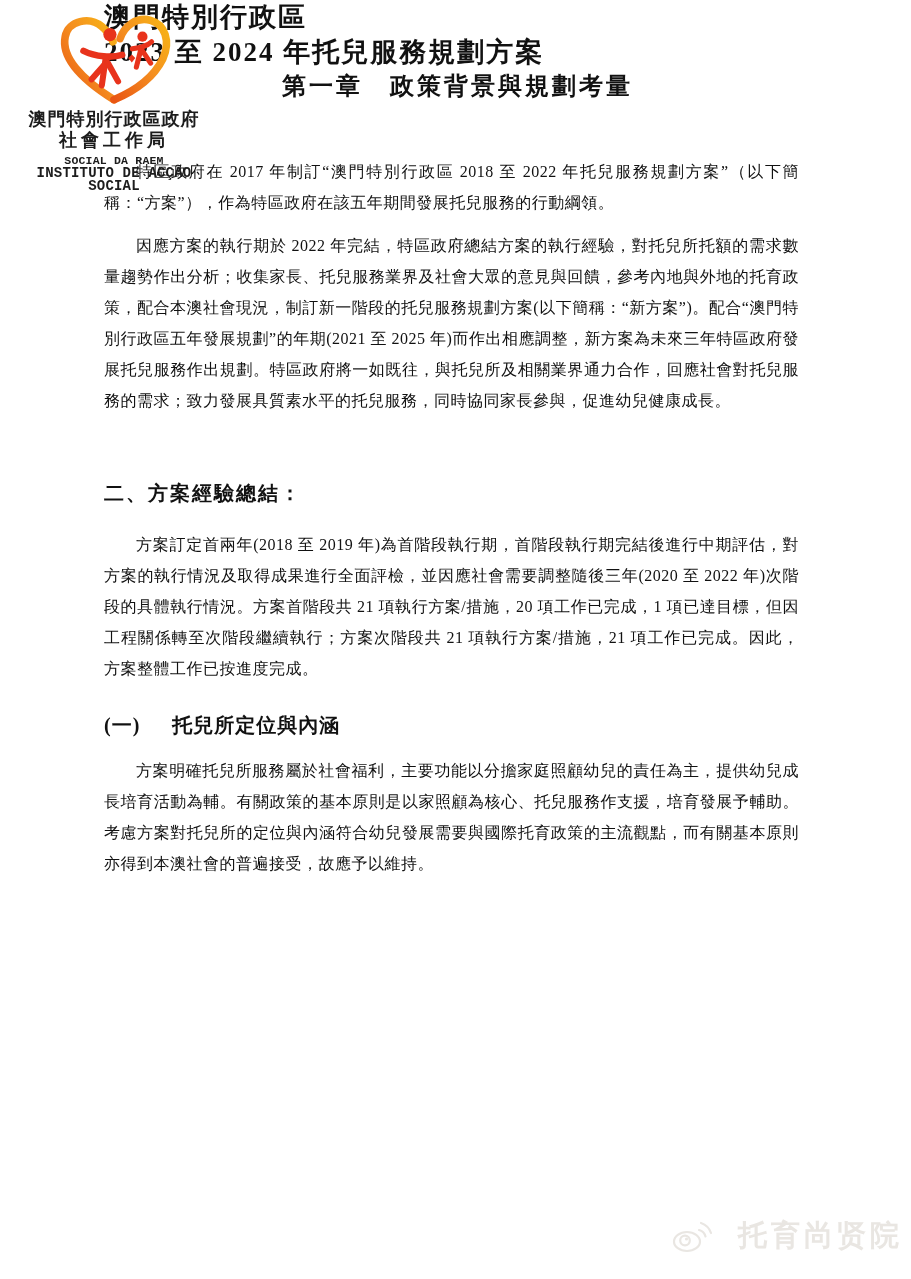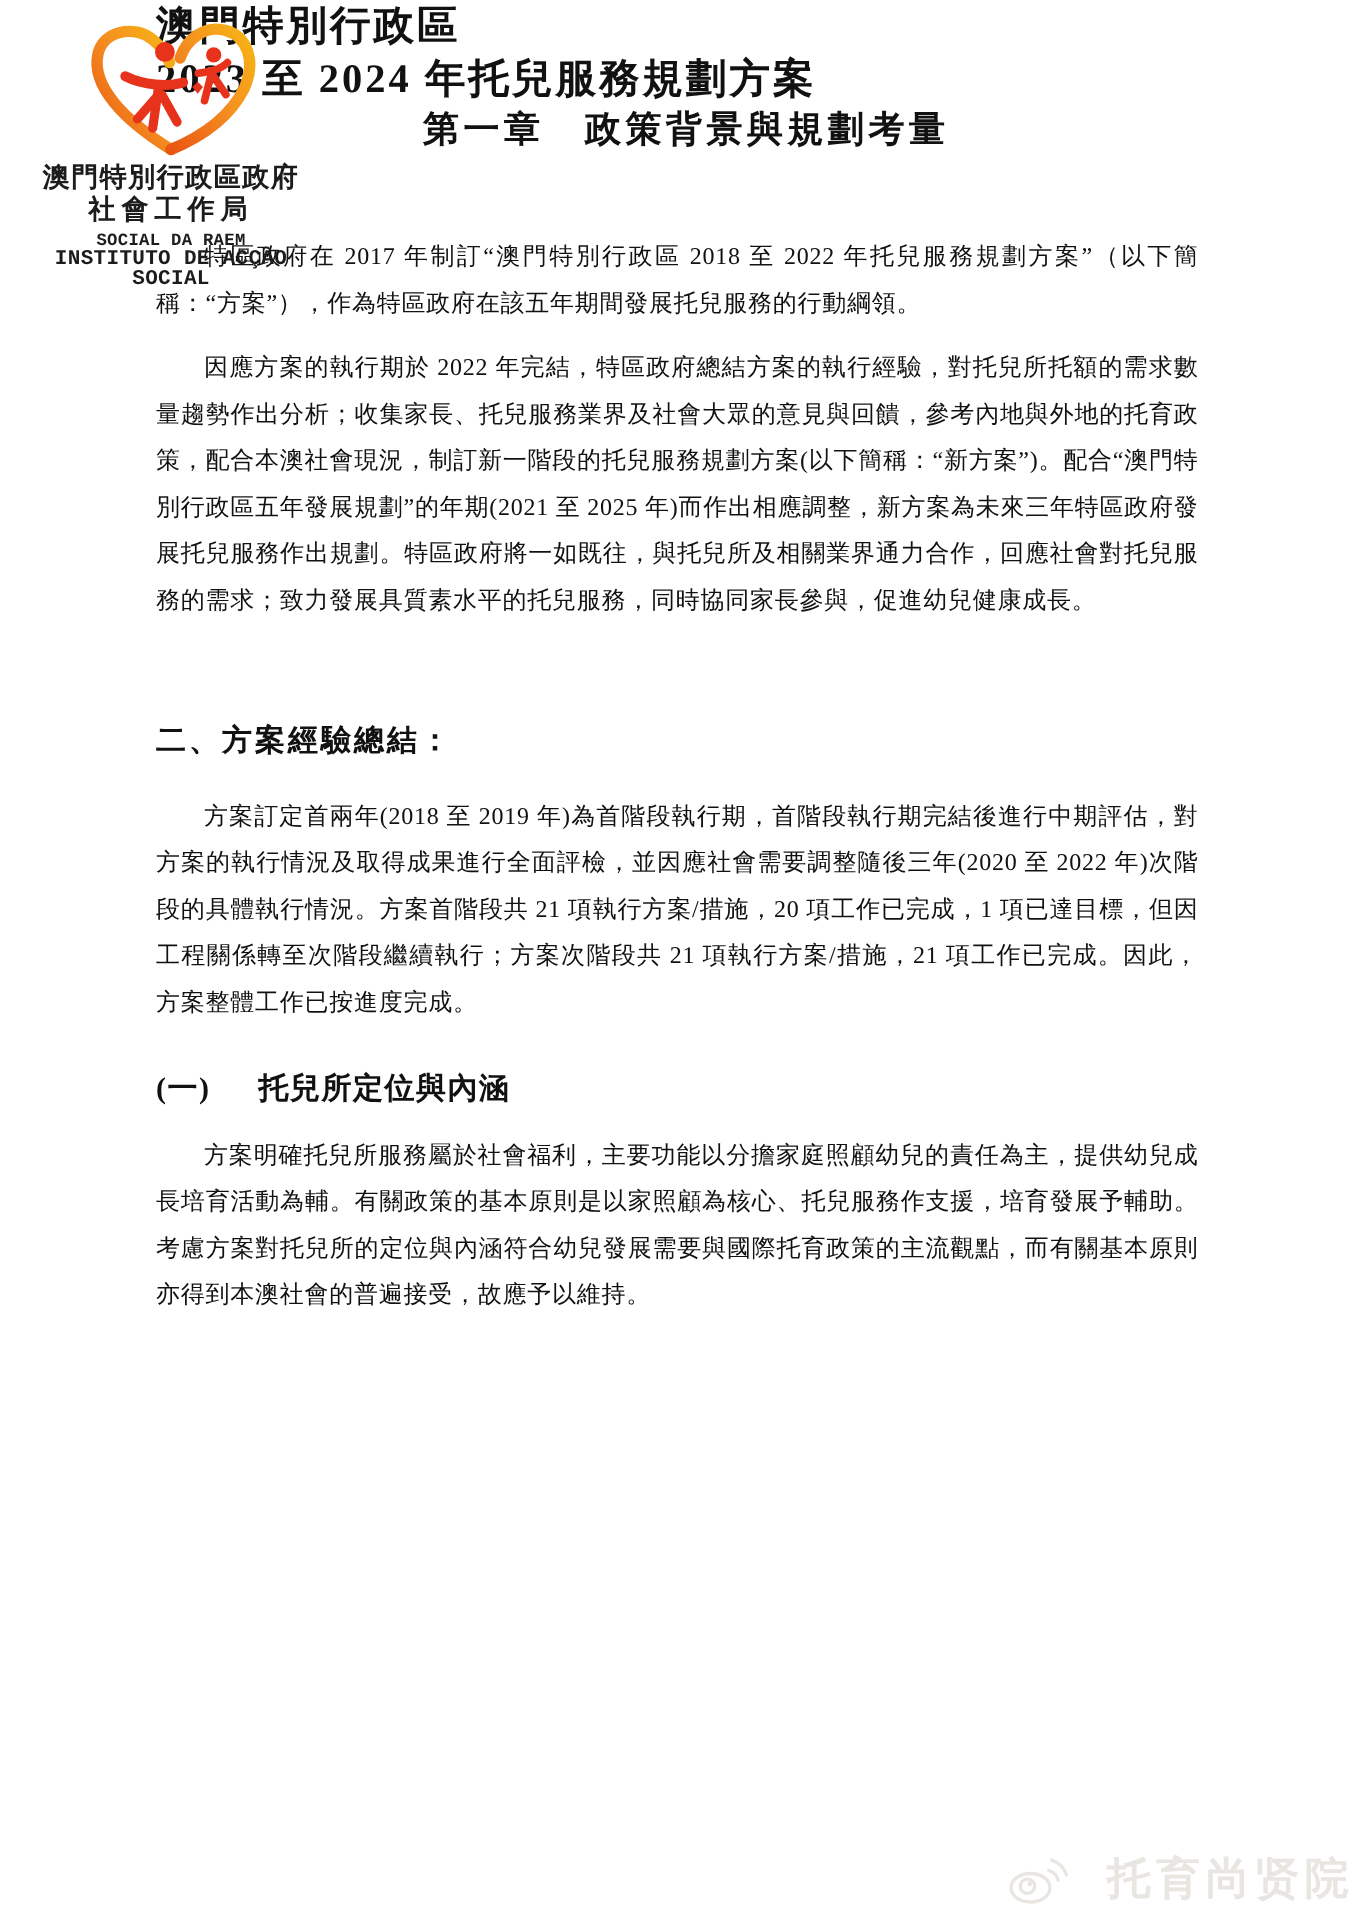--- a/index.html
+++ b/index.html
@@ -69,21 +69,21 @@
     font-weight: 700;
     letter-spacing: 1px;
   }
   .subsection-heading .sub-num { margin-right: 32px; }
   .subsection-body { margin-top: 16px !important; }
 
   
   .watermark {
     position: absolute;
     right: 8px;
-    bottom: 6px;
+    bottom: 23px;
     display: flex;
     align-items: center;
     gap: 25px;
     color: #e9e6e2;
     font-family: "Liberation Sans", "DejaVu Sans", sans-serif;
     font-size: 29px;
     font-weight: 700;
     letter-spacing: 4px;
     user-select: none;
   }

